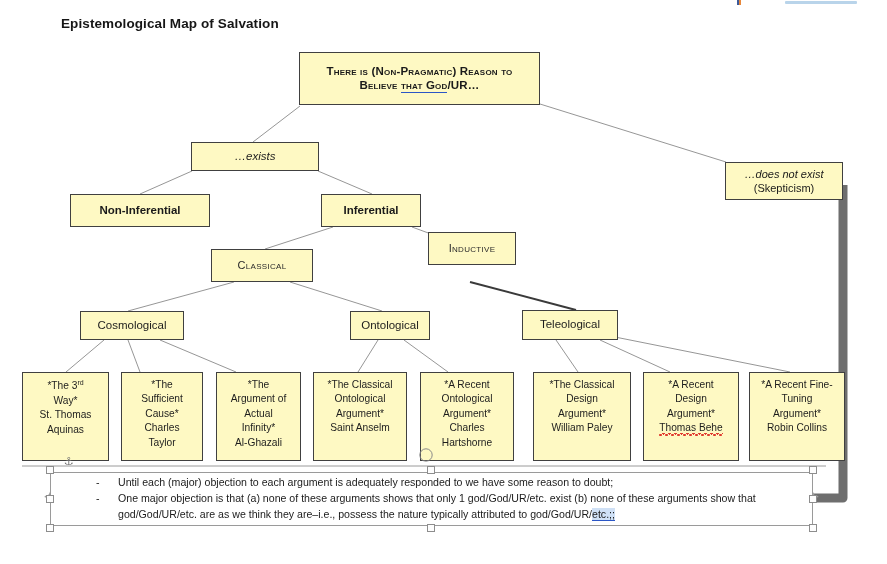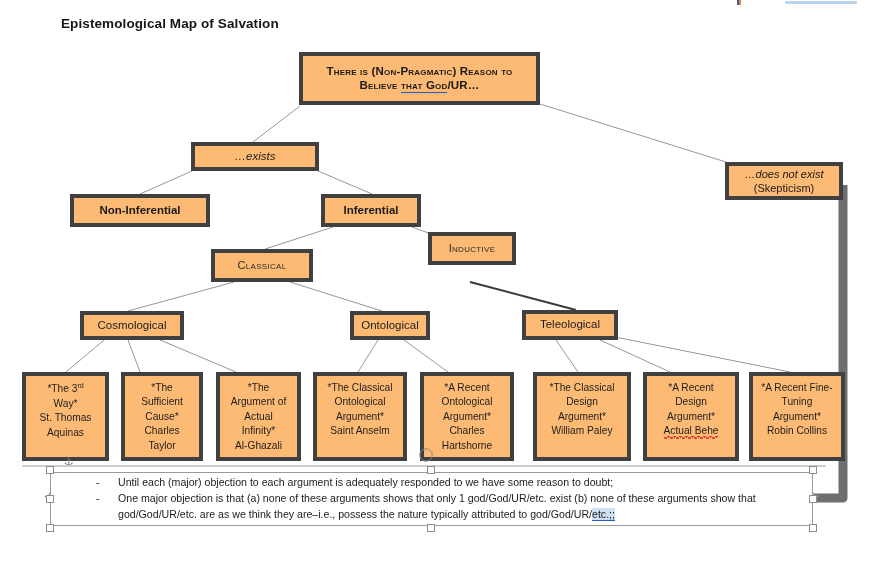--- a/index.html
+++ b/index.html
@@ -22,21 +22,21 @@
   
   .doc-title{
     position:absolute;left:61px;top:16px;
     font-size:13.5px;font-weight:bold;color:#161616;
     letter-spacing:.1px;white-space:nowrap;
   }
 
   
   .node{
     position:absolute;box-sizing:border-box;
-    background:#fdba74;border:4px solid #404040;
+    background:#fef9c3;border:1px solid #404040;
     display:flex;align-items:center;justify-content:center;
     text-align:center;color:#1a1a1a;line-height:1.18;
   }
   .node .txt{display:block;width:100%;padding:0 3px;}
 
   .root-box{font-size:11.5px;font-variant:small-caps;font-weight:600;letter-spacing:.2px;}
   .root-box .l1{display:block;}
   .root-box .l2{display:block;}
   .hl-link{color:#1a1a1a;border-bottom:1.5px solid #2b56c6;padding-bottom:1px;}
 
@@ -230,21 +230,21 @@
       <span>Argument*</span><br>
       <span>William Paley</span>
     </span>
   </div>
 
   <div class="node leaf" style="left:643px;top:372px;width:96px;height:89px;">
     <span class="txt">
       <span>*A Recent</span><br>
       <span>Design</span><br>
       <span>Argument*</span><br>
-      <span class="spell">Actual Behe</span>
+      <span class="spell">Thomas Behe</span>
     </span>
   </div>
 
   <div class="node leaf" style="left:749px;top:372px;width:96px;height:89px;">
     <span class="txt">
       <span>*A Recent Fine-</span><br>
       <span>Tuning</span><br>
       <span>Argument*</span><br>
       <span>Robin Collins</span>
     </span>

